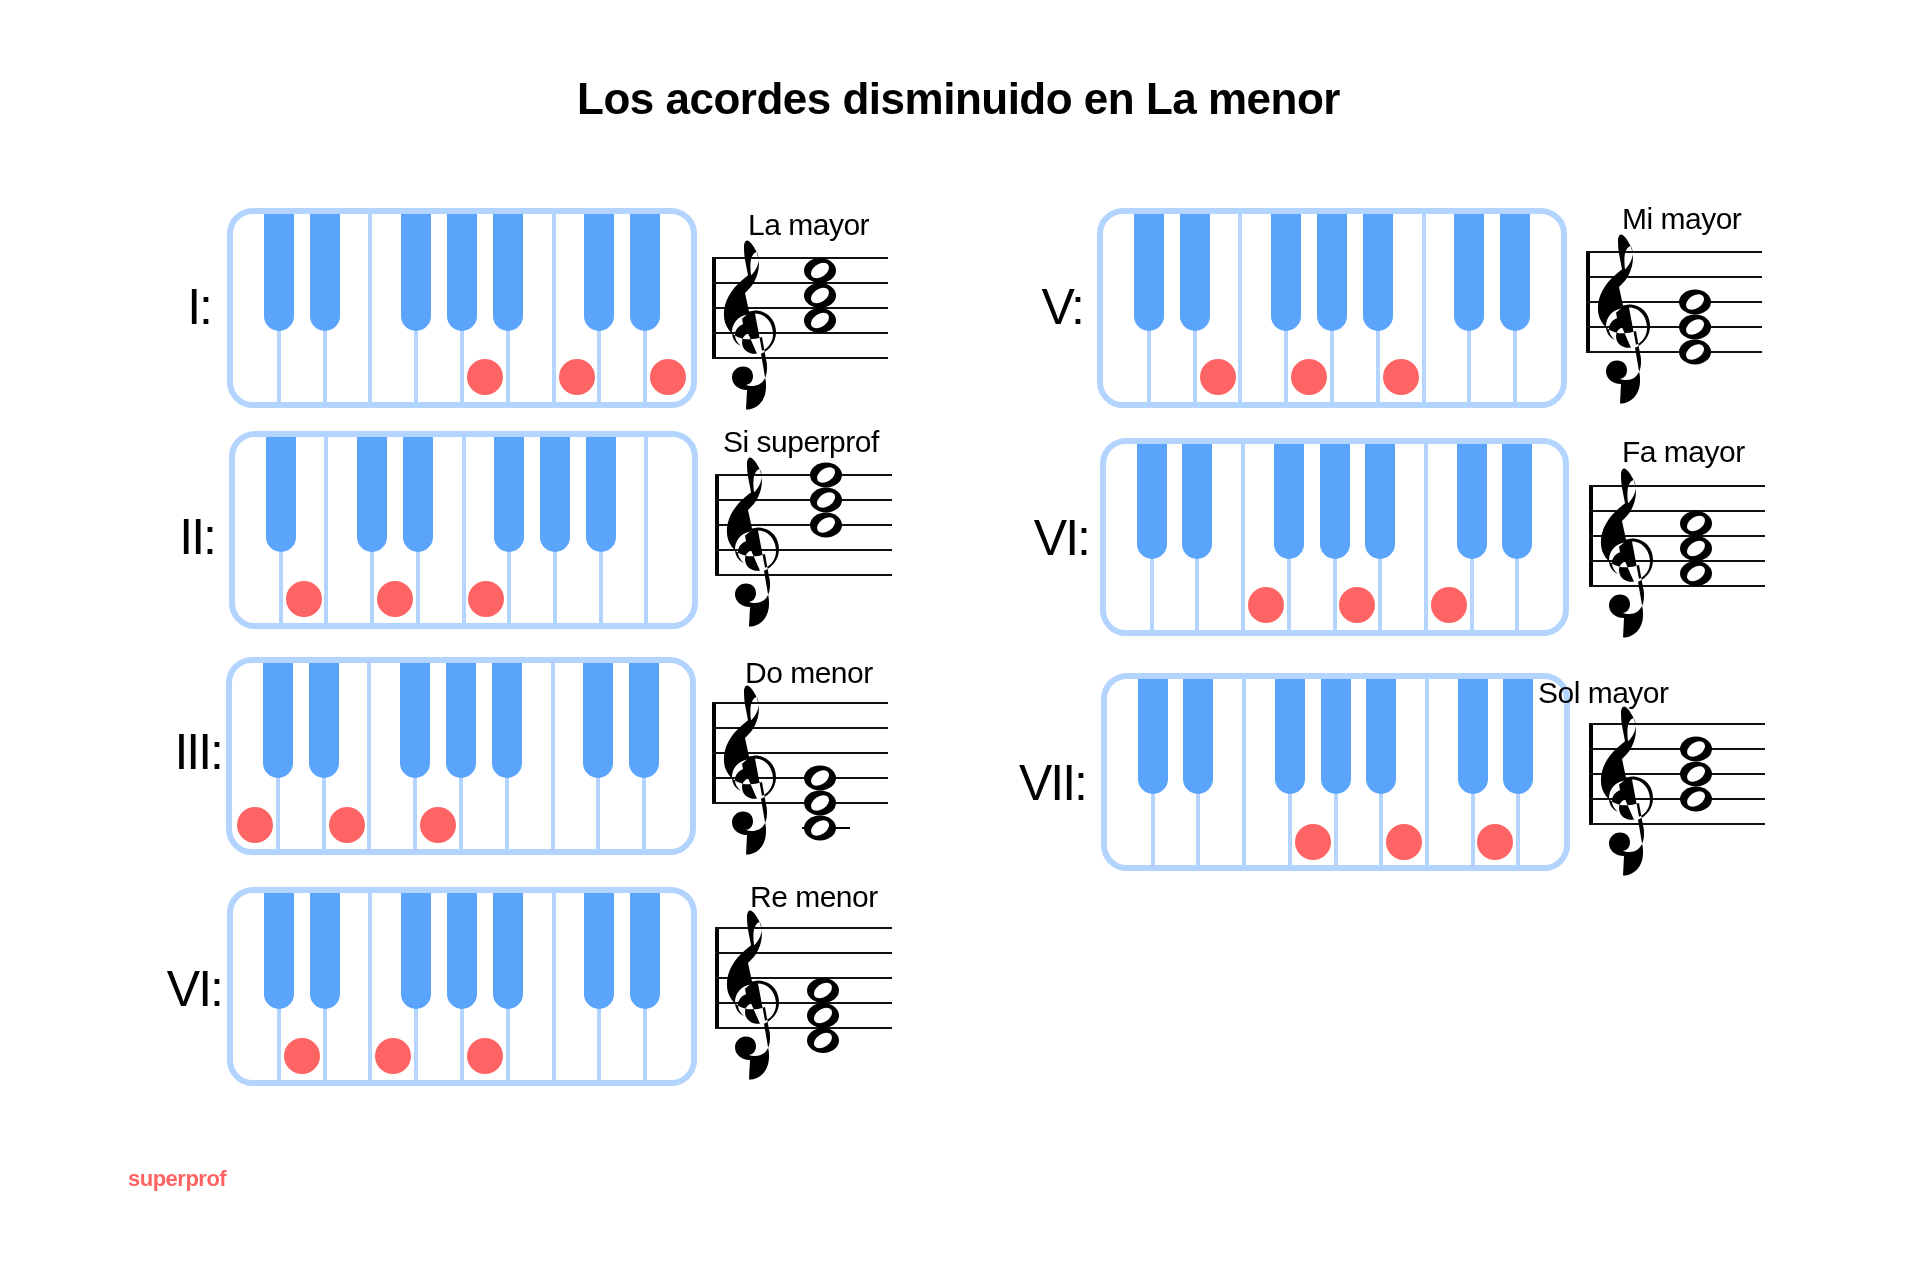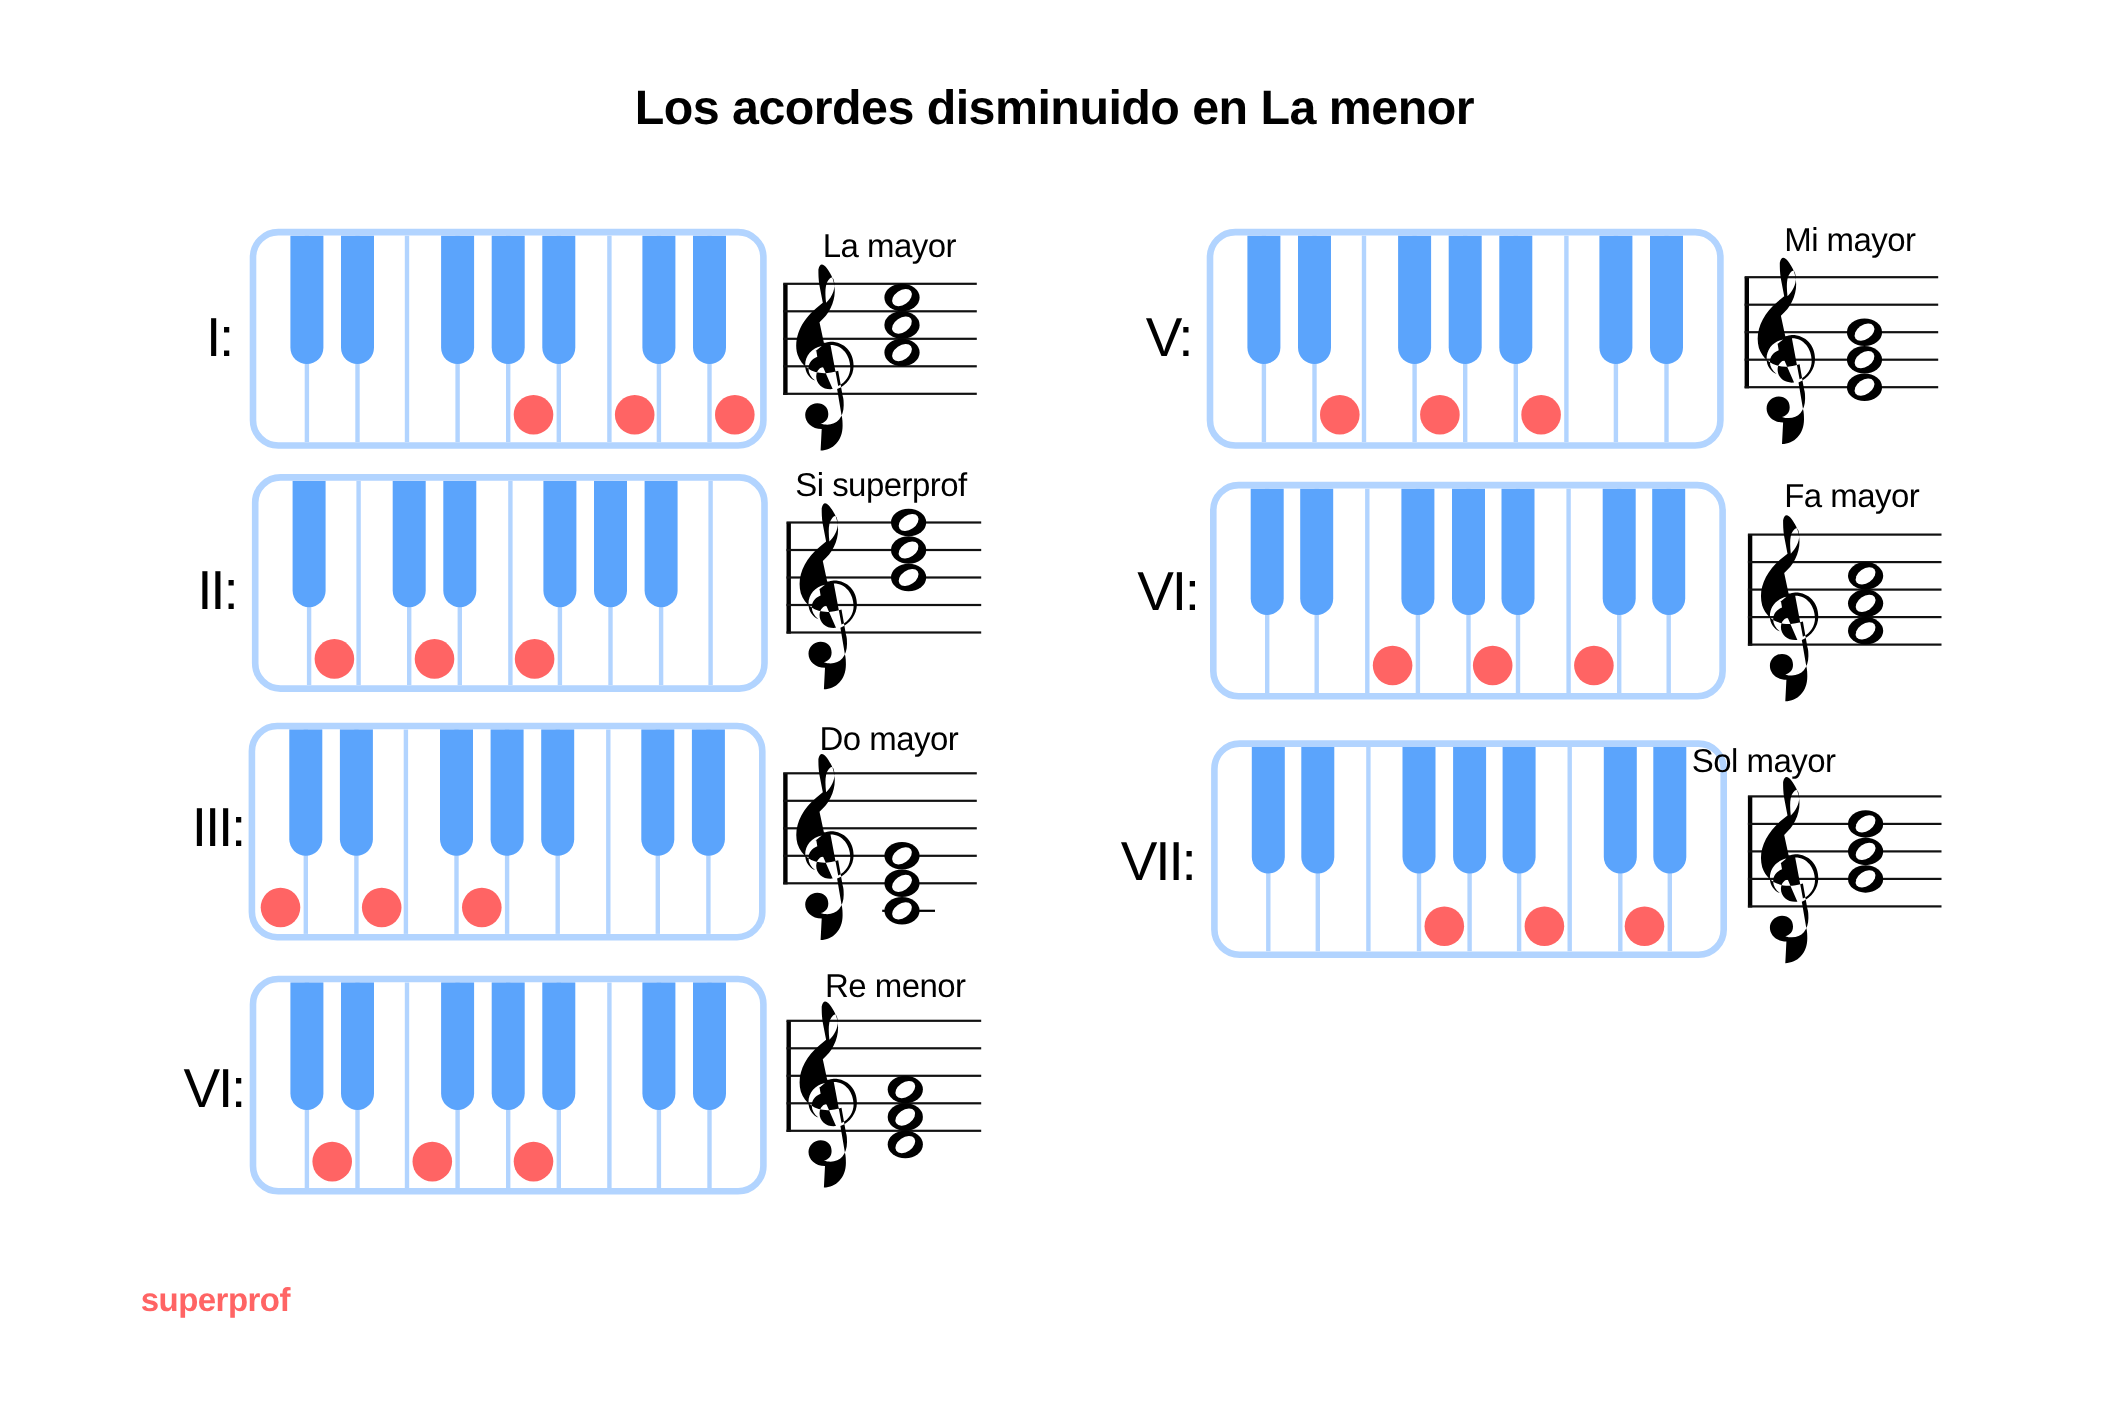--- a/index.html
+++ b/index.html
@@ -1,20 +1,20 @@
 <!DOCTYPE html>
 <html><head>
 <meta charset="utf-8">
 <style>
   html, body { margin: 0; padding: 0; background: #ffffff; }
   body { width: 1917px; height: 1280px; position: relative; overflow: hidden;
          font-family: "Liberation Sans", "DejaVu Sans", sans-serif; color: #000; }
   .title { position: absolute; left: 0; width: 1917px; top: 74px; text-align: center;
            font-size: 44px; font-weight: bold; letter-spacing: -0.5px; }
-  .logo { position: absolute; left: 128px; top: 1166px; font-size: 30px; font-weight: bold;
+  .logo { position: absolute; left: 128px; top: 1166px; font-size: 22px; font-weight: bold;
           letter-spacing: -0.5px; }
   .numeral { position: absolute; font-size: 50px; font-weight: normal; line-height: 1;
              text-align: right; transform: translateY(-50%); letter-spacing: -2px; }
   .keyboard { position: absolute; box-sizing: border-box; border: 6px solid #b2d4ff;
               border-radius: 26px; background: #ffffff; overflow: hidden; }
   .divider { position: absolute; top: 0; bottom: 0; width: 4px; margin-left: -2px; background: #b2d4ff; }
   .black-key { position: absolute; top: 0; width: 30px; margin-left: -15px; background: #5ba4fc;
                border-radius: 0 0 15px 15px; }
   .dot { position: absolute; width: 36px; height: 36px; margin-left: -18px; margin-top: -18px;
          border-radius: 50%; }
@@ -174,21 +174,21 @@
         <div class="black-key" style="left: 91.6px; height: 115.32px; background: rgb(91, 164, 252);"></div>
         <div class="black-key" style="left: 183.2px; height: 115.32px; background: rgb(91, 164, 252);"></div>
         <div class="black-key" style="left: 229px; height: 115.32px; background: rgb(91, 164, 252);"></div>
         <div class="black-key" style="left: 274.8px; height: 115.32px; background: rgb(91, 164, 252);"></div>
         <div class="black-key" style="left: 366.4px; height: 115.32px; background: rgb(91, 164, 252);"></div>
         <div class="black-key" style="left: 412.2px; height: 115.32px; background: rgb(91, 164, 252);"></div>
         <div class="dot" style="left: 22.9px; top: 162px; background: rgb(255, 100, 100);"></div>
         <div class="dot" style="left: 114.5px; top: 162px; background: rgb(255, 100, 100);"></div>
         <div class="dot" style="left: 206.1px; top: 162px; background: rgb(255, 100, 100);"></div>
       </div>
-      <div class="chord-label" style="left: 745px; top: 673px;">Do mayor</div>
+      <div class="chord-label" style="left: 745px; top: 673px;">Do menor</div>
       <div class="staff" style="left: 712px; top: 703px;">
         <svg width="176" height="100">
           <rect x="0" y="0" width="4" height="101" fill="#000"></rect>
           <rect x="0" y="-1" width="176" height="2" fill="#111"></rect>
           <rect x="0" y="24" width="176" height="2" fill="#111"></rect>
           <rect x="0" y="49" width="176" height="2" fill="#111"></rect>
           <rect x="0" y="74" width="176" height="2" fill="#111"></rect>
           <rect x="0" y="99" width="176" height="2" fill="#111"></rect>
           <g transform="translate(10,-15) scale(1.0,0.98)">
             <path d="M25 150c-9 0-15-6-15-13 0-6 5-11 11-11 6 0 10 4 10 10 0 5-3 8-7 9 2 1 4 1 6 1 9 0 15-7 15-18 0-3 0-6-1-9l-4-23c-17 6-32 0-37-15C-1 66 6 50 20 38l6-5-3-16C22 11 22 6 22 2c2-10 8-2 12 6 4 9 4 20-1 30-2 5-6 9-10 13l4 19c2 0 4-1 6-1 13 0 21 10 21 22 0 10-6 18-15 22l4 24c1 4 1 7 1 10 0 14-9 23-20 23zm8-78l7 38c7-3 11-10 11-17 0-11-7-21-18-21zm-8 1c-9 2-15 9-15 18 0 7 4 12 9 14-4-3-6-7-6-11 0-5 3-9 8-11l-1-6-1 1zm1 19c-4 2-6 5-6 9 0 8 7 13 15 12zM29 33c6-6 9-14 7-21-1-4-3-3-5 0-3 4-3 12-2 21z" fill="#000"></path>

